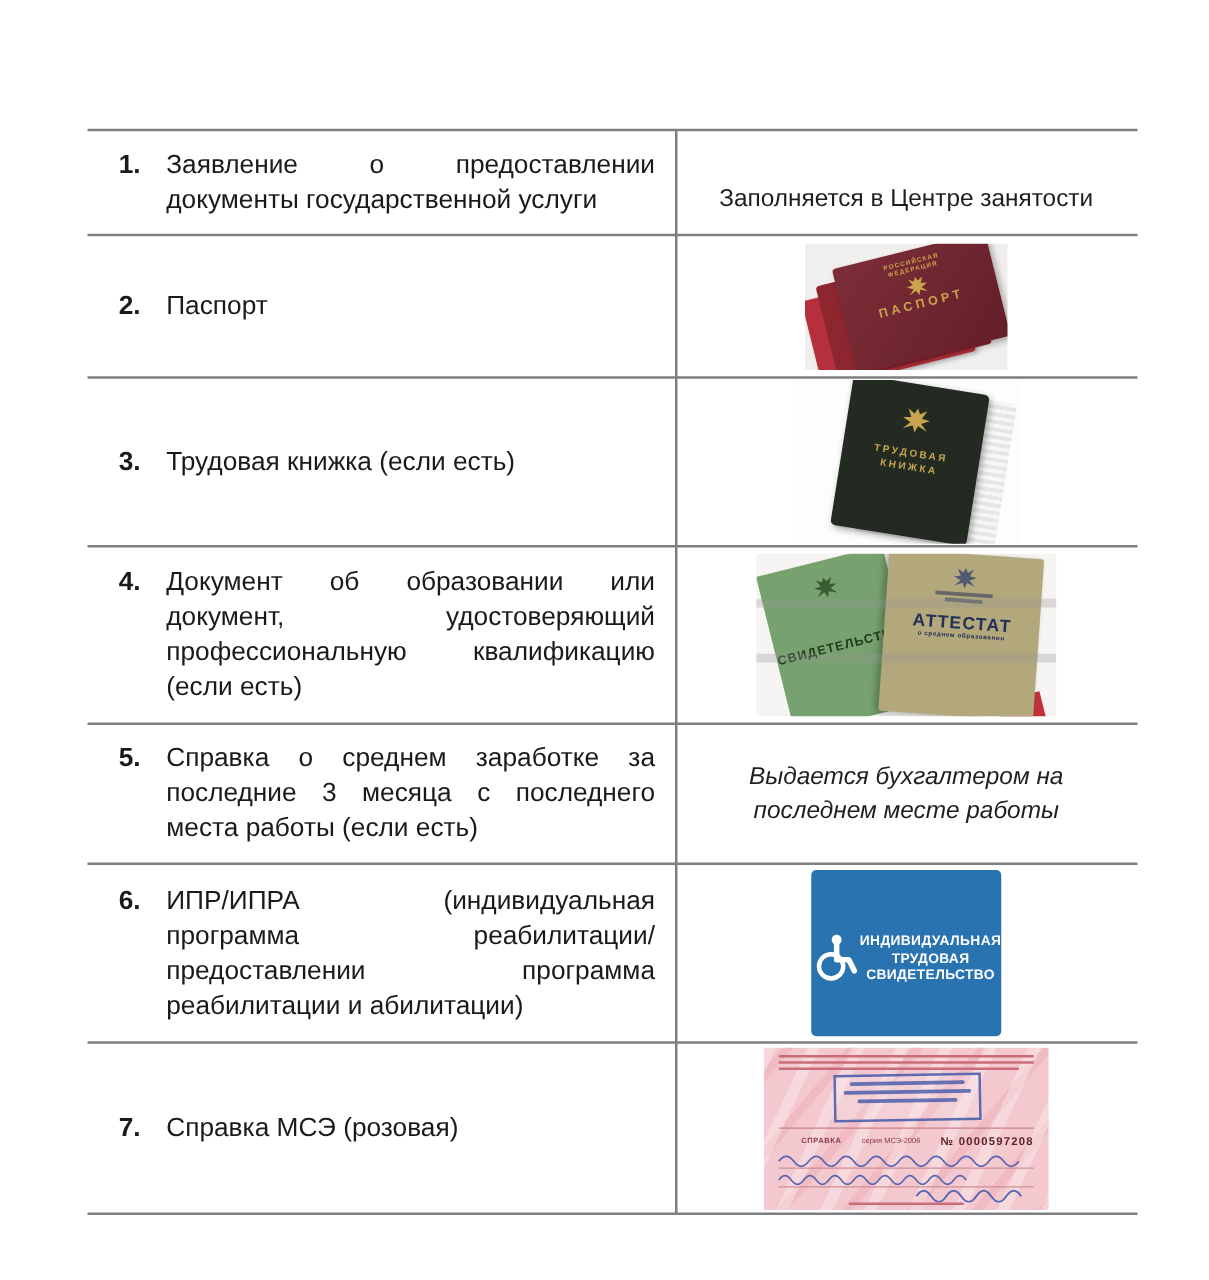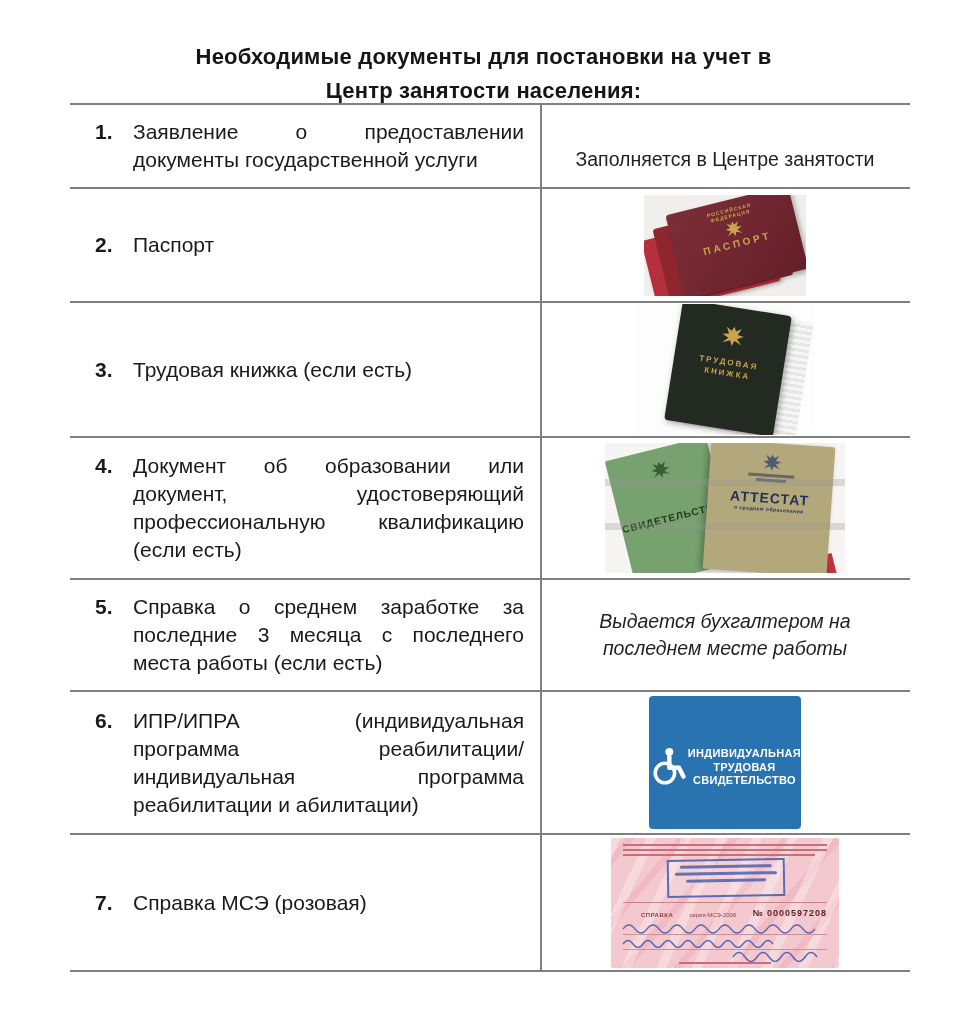--- a/index.html
+++ b/index.html
@@ -73,37 +73,33 @@
              repeating-linear-gradient(115deg,rgba(255,255,255,.30) 0 9px,rgba(255,255,255,0) 9px 32px),
              repeating-linear-gradient(-50deg,rgba(231,150,162,.28) 0 7px,rgba(231,150,162,0) 7px 40px);}
   .mse-par{position:absolute;top:6px;left:12px;right:12px;}
   .mse-bar{height:2px;background:#ca6d78;margin-bottom:3px;}
   .mse-stamp{position:absolute;top:21px;left:56px;width:118px;height:38px;
              border:2px solid rgba(67,88,168,.85);transform:rotate(-1deg);box-sizing:border-box;
              background:rgba(255,255,255,.15);padding:4px 6px;}
   .mse-stamp .sbar{height:3px;background:rgba(67,88,168,.8);margin-bottom:4px;border-radius:2px;}
   .mse-subline{position:absolute;top:64px;left:12px;right:12px;height:1px;background:#c9808a;}
   .mse-idrow{position:absolute;top:70px;left:14px;right:12px;display:flex;
-             justify-content:space-between;align-items:flex-end;color:#8a3a44;margin-left:16px;}
+             justify-content:space-between;align-items:center;color:#8a3a44;margin-left:16px;}
   .mse-k{font-size:6px;font-weight:700;letter-spacing:.5px;}
   .mse-s{font-size:6px;}
   .mse-n{font-size:9px;font-weight:700;letter-spacing:1px;color:#5c2129;}
   .mse-hw{position:absolute;left:10px;}
   .mse-gline{position:absolute;left:12px;right:12px;height:1px;background:#cf8d96;}
   .mse-foot{position:absolute;bottom:4px;left:30%;width:40%;height:2px;background:#ca6d78;}
 </style>
 </head>
 <body>
 
 <div class="page">
 
-  <div class="title">
-    <div>Необходимые документы для постановки на учет в</div>
-    <div>Центр занятости населения:</div>
-  </div>
 
   <div class="table">
     <div class="vline"></div>
 
     <div class="row r1">
       <div class="cl">
         <div class="inner">
           <span class="num">1.</span>
           <div class="txt">Заявление о предоставлении документы государственной услуги</div>
         </div>
@@ -199,21 +195,21 @@
       </div>
       <div class="cr">
         <div class="note w260">Выдается бухгалтером на последнем месте работы</div>
       </div>
     </div>
 
     <div class="row r6">
       <div class="cl">
         <div class="inner">
           <span class="num">6.</span>
-          <div class="txt">ИПР/ИПРА (индивидуальная программа реабилитации/индивидуальная программа реабилитации и абилитации)</div>
+          <div class="txt">ИПР/ИПРА (индивидуальная программа реабилитации/предоставлении программа реабилитации и абилитации)</div>
         </div>
       </div>
       <div class="cr">
         <div class="ill-ipr">
           <svg class="ipr-svg" viewBox="0 0 44 44">
             <circle cx="23" cy="6" r="4.5" fill="#ffffff"></circle>
             <path d="M23 11 L23 24 L34 24 L39 34" stroke="#ffffff" stroke-width="5" fill="none" stroke-linecap="round" stroke-linejoin="round"></path>
             <circle cx="18" cy="30" r="11" stroke="#ffffff" stroke-width="4" fill="none"></circle>
           </svg>
           <div class="ipr-text">

